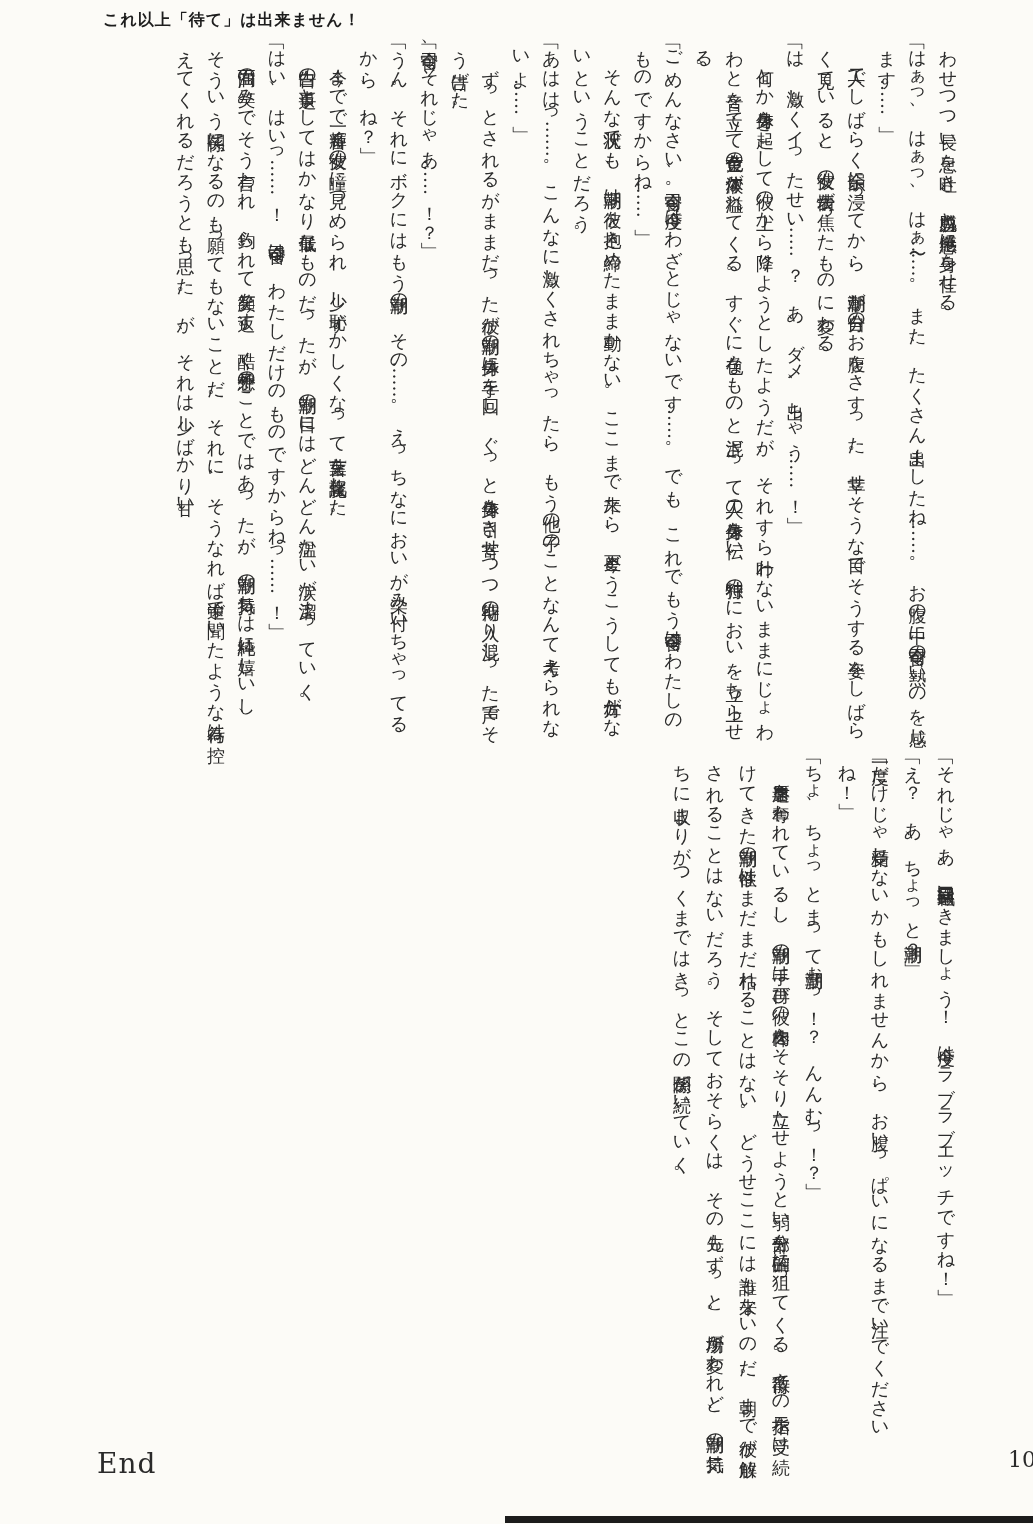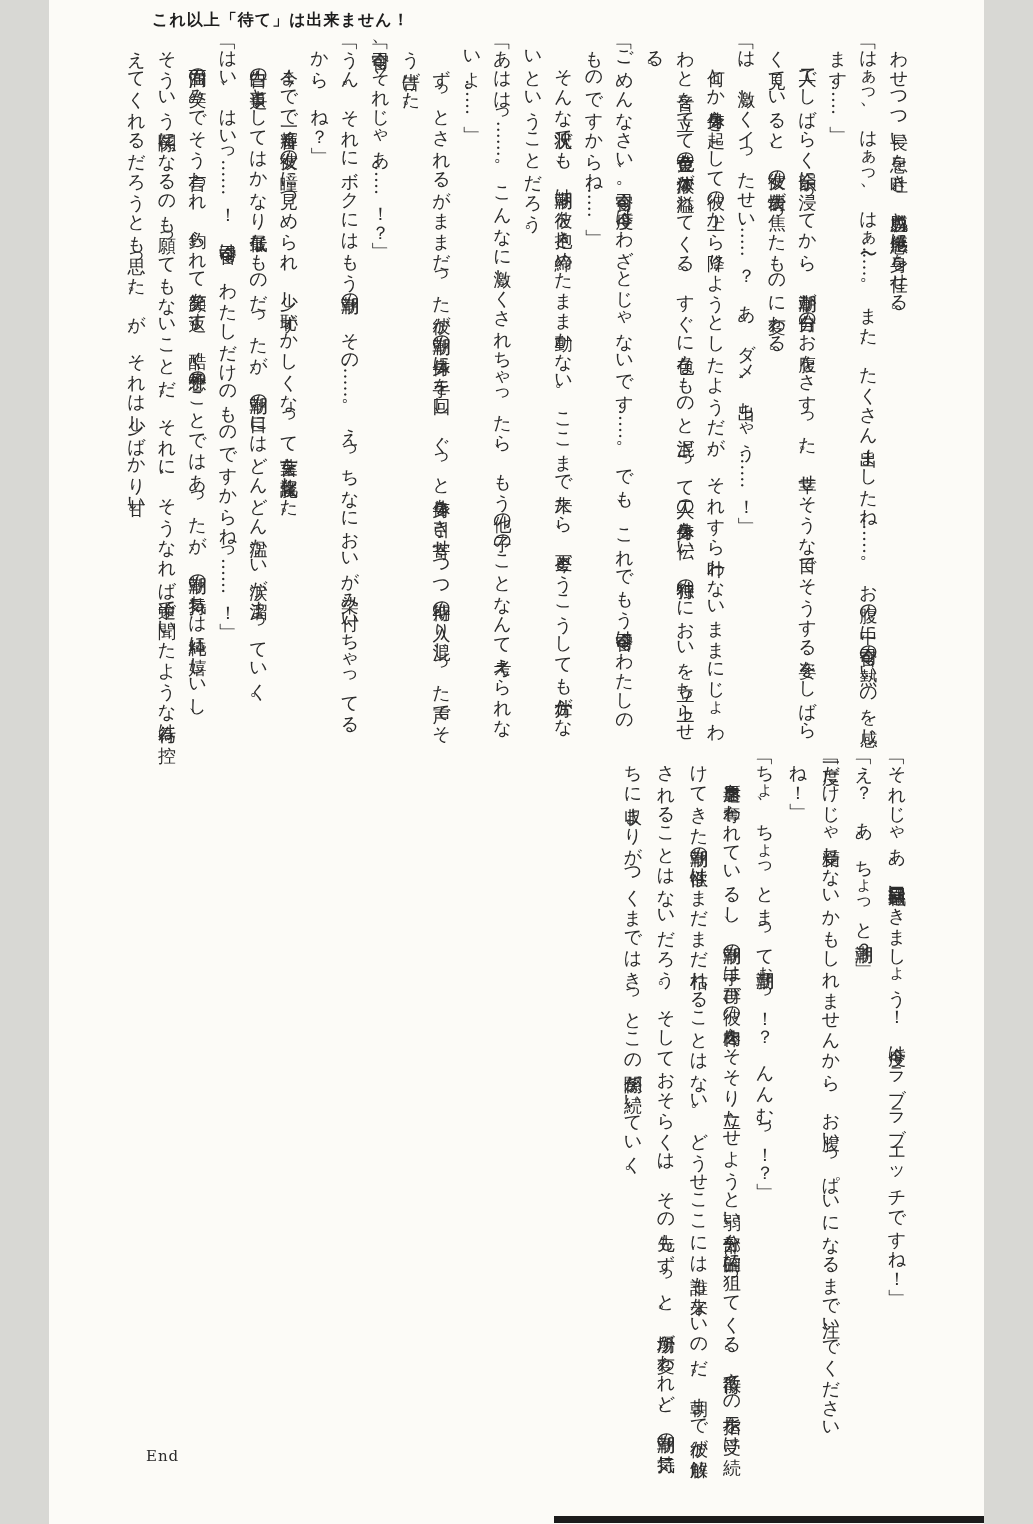--- a/index.html
+++ b/index.html
@@ -1,19 +1,19 @@
 <!DOCTYPE html>
 <html lang="ja"><head>
 <meta charset="utf-8">
 <style>
   html,body{margin:0;padding:0;}
   body{background:#d8d8d4;}
   .page{
     position:relative;
-    width:935px;height:1524px;
+    width:1033px;height:1524px;
     margin:0 auto;
     background:#fcfbf7;
     overflow:hidden;
     font-family:"DejaVu Serif","Liberation Serif",serif;
     color:#262626;
   }
   .header-title{
     position:absolute;left:103px;top:10px;
     font-family:"DejaVu Sans","Liberation Sans",sans-serif;
     font-weight:bold;font-size:16px;letter-spacing:1px;
@@ -31,21 +31,21 @@
     margin:0;padding:0;
     font-size:18px;
     line-height:30.5px;
     letter-spacing:0;
     color:#2b2b2b;
   }
   .bottom-block .para{line-height:33px;}
   .para.indent{text-indent:18px;}
   .footer-end{
     position:absolute;left:97px;top:1447px;
-    font-size:15px;letter-spacing:1px;color:#2a2a2a;
+    font-size:28px;letter-spacing:1px;color:#2a2a2a;
   }
   .page-number{
     position:absolute;left:1008px;top:1447px;
     font-size:22px;color:#2a2a2a;
   }
   .scan-line{
     position:absolute;left:505px;top:1516px;
     width:528px;height:7px;
     background:#1c1c1c;
   }

